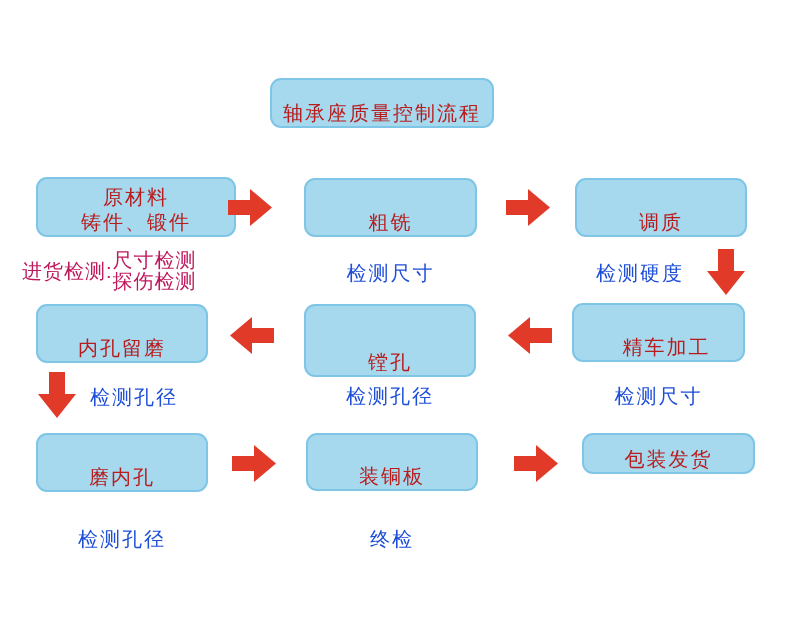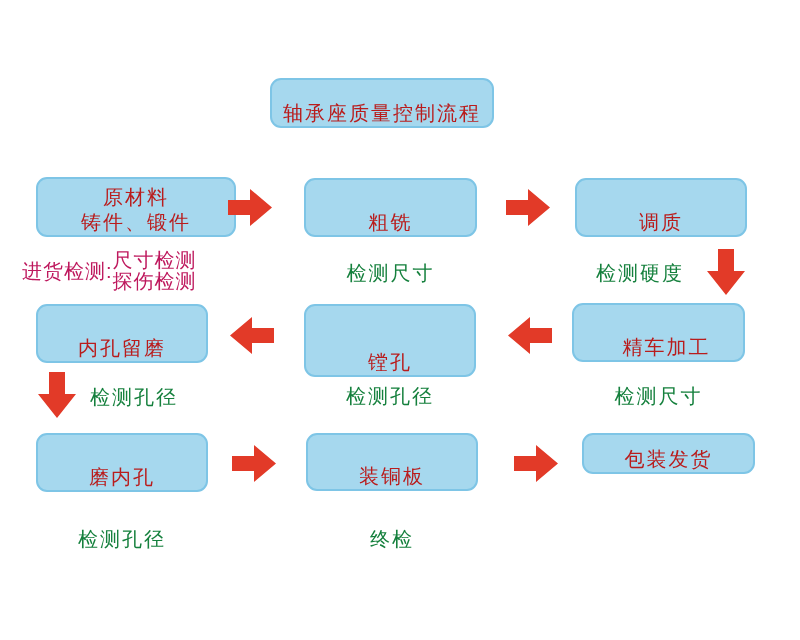--- a/index.html
+++ b/index.html
@@ -28,21 +28,21 @@
     align-items: center;
     justify-content: flex-end;
     text-align: center;
     color: #b91c1c;
     font-size: 20px;
     line-height: 25px;
     letter-spacing: 2px;
   }
   .label {
     position: absolute;
-    color: #15803d;
+    color: #1d4ed8;
     font-size: 20px;
     line-height: 22px;
     letter-spacing: 2px;
     text-align: center;
   }
   .arrow {
     position: absolute;
     display: block;
   }
   .incoming {

